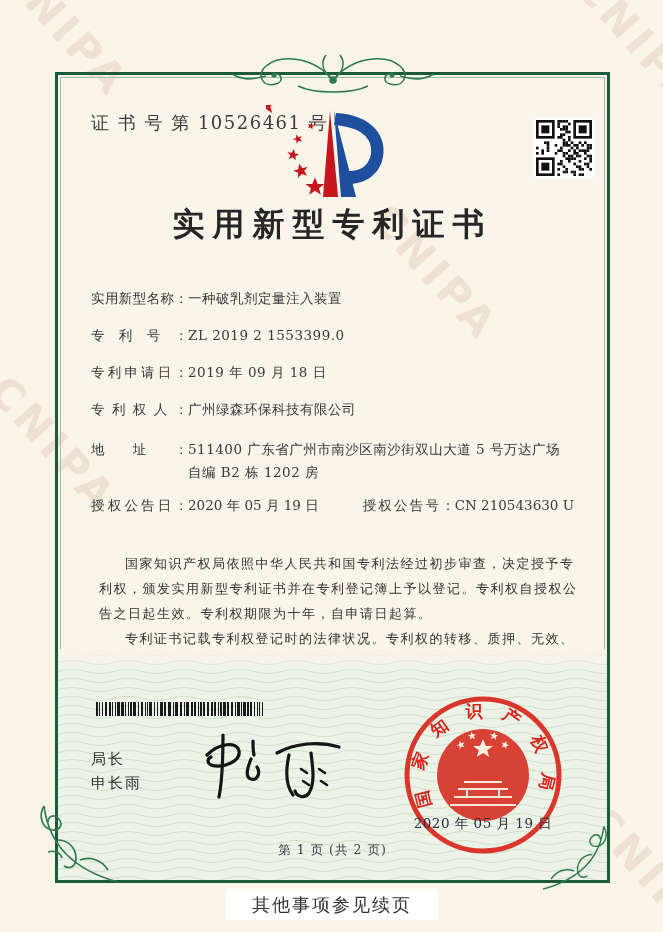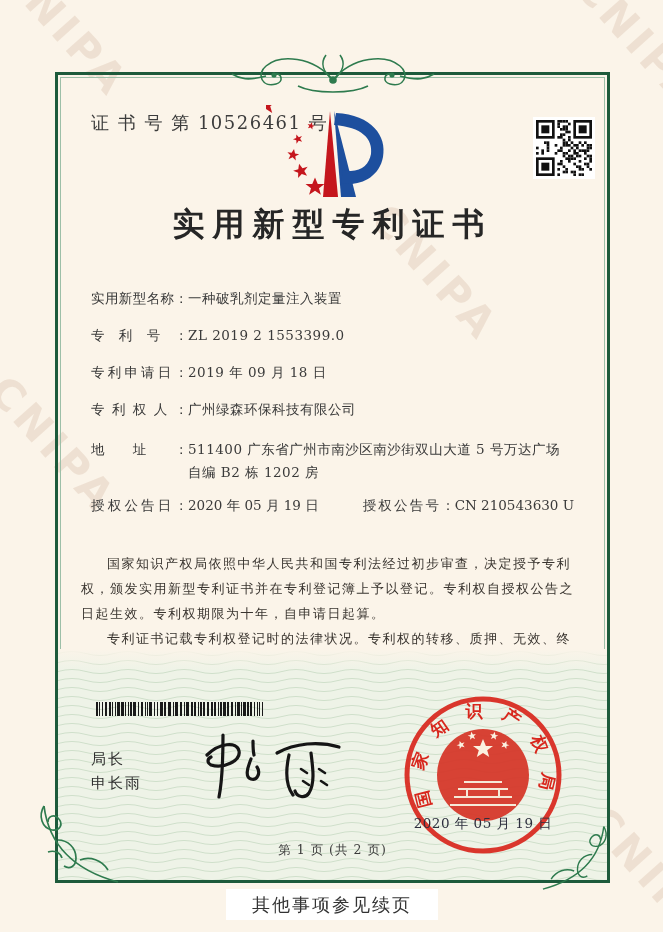--- a/index.html
+++ b/index.html
@@ -27,21 +27,21 @@
            font-size:32px; font-weight:bold; letter-spacing:8px; color:#262626; }
 
   .fields { position:absolute; left:33px; right:28px; top:212px; font-size:13.5px; color:#3a3a3a; }
   .frow { display:flex; line-height:23px; margin-bottom:14px; }
   .flabel { width:97px; flex:0 0 97px; text-align:justify; text-align-last:justify; }
   .fvalue { flex:1; letter-spacing:0.5px; }
   .addr-row { margin-top:17px; margin-bottom:10px; }
   .grant-pair2 { display:flex; margin-left:44px; }
   .grant-pair2 .flabel { width:92px; flex:0 0 92px; }
 
-  .paras { position:absolute; left:23px; right:28px; top:476px; font-size:13px;
+  .paras { position:absolute; left:41px; right:28px; top:476px; font-size:13px;
            line-height:25px; color:#39342f; letter-spacing:1.5px; }
   .paras p { text-indent:2em; }
 
   
   .band { position:absolute; left:0; right:0; bottom:0; top:574px; overflow:hidden; }
   .band .waves { position:absolute; inset:0; }
   .band-fade { position:absolute; left:0; right:0; top:0; height:22px;
                background:linear-gradient(#fbf4e9,rgba(251,244,233,0)); }
   .barcode { position:absolute; left:38px; top:52px; width:172px; height:14px; }
   .sign-block { position:absolute; left:33px; top:98px; font-size:15px; color:#2e2e2e; line-height:24px; letter-spacing:2px; }

